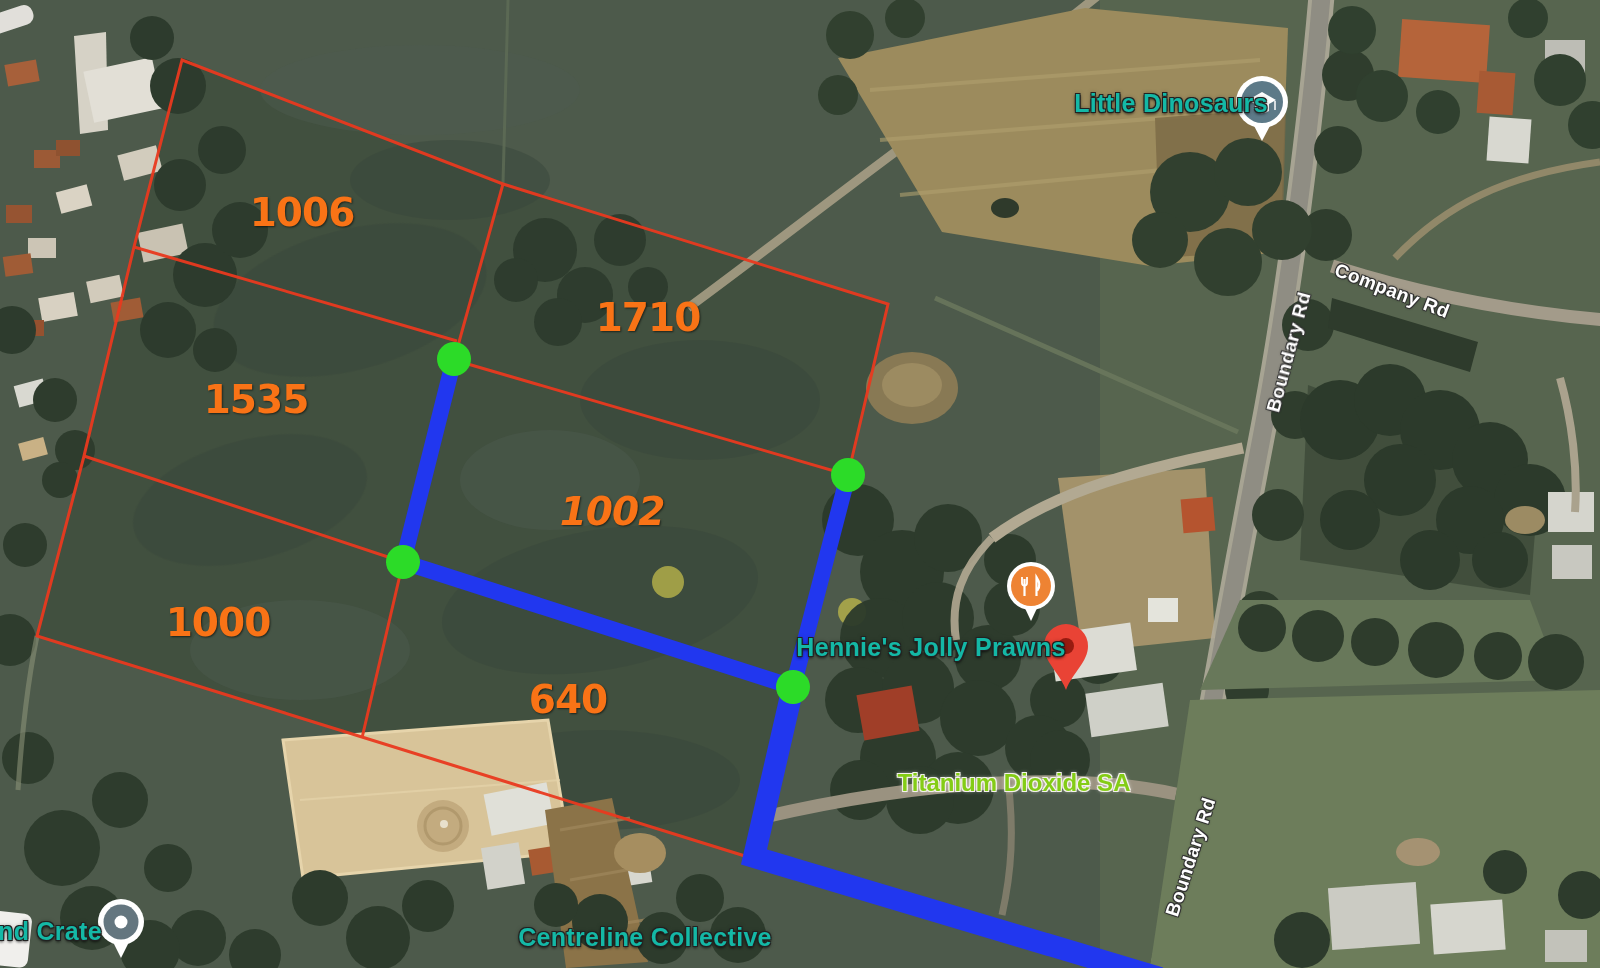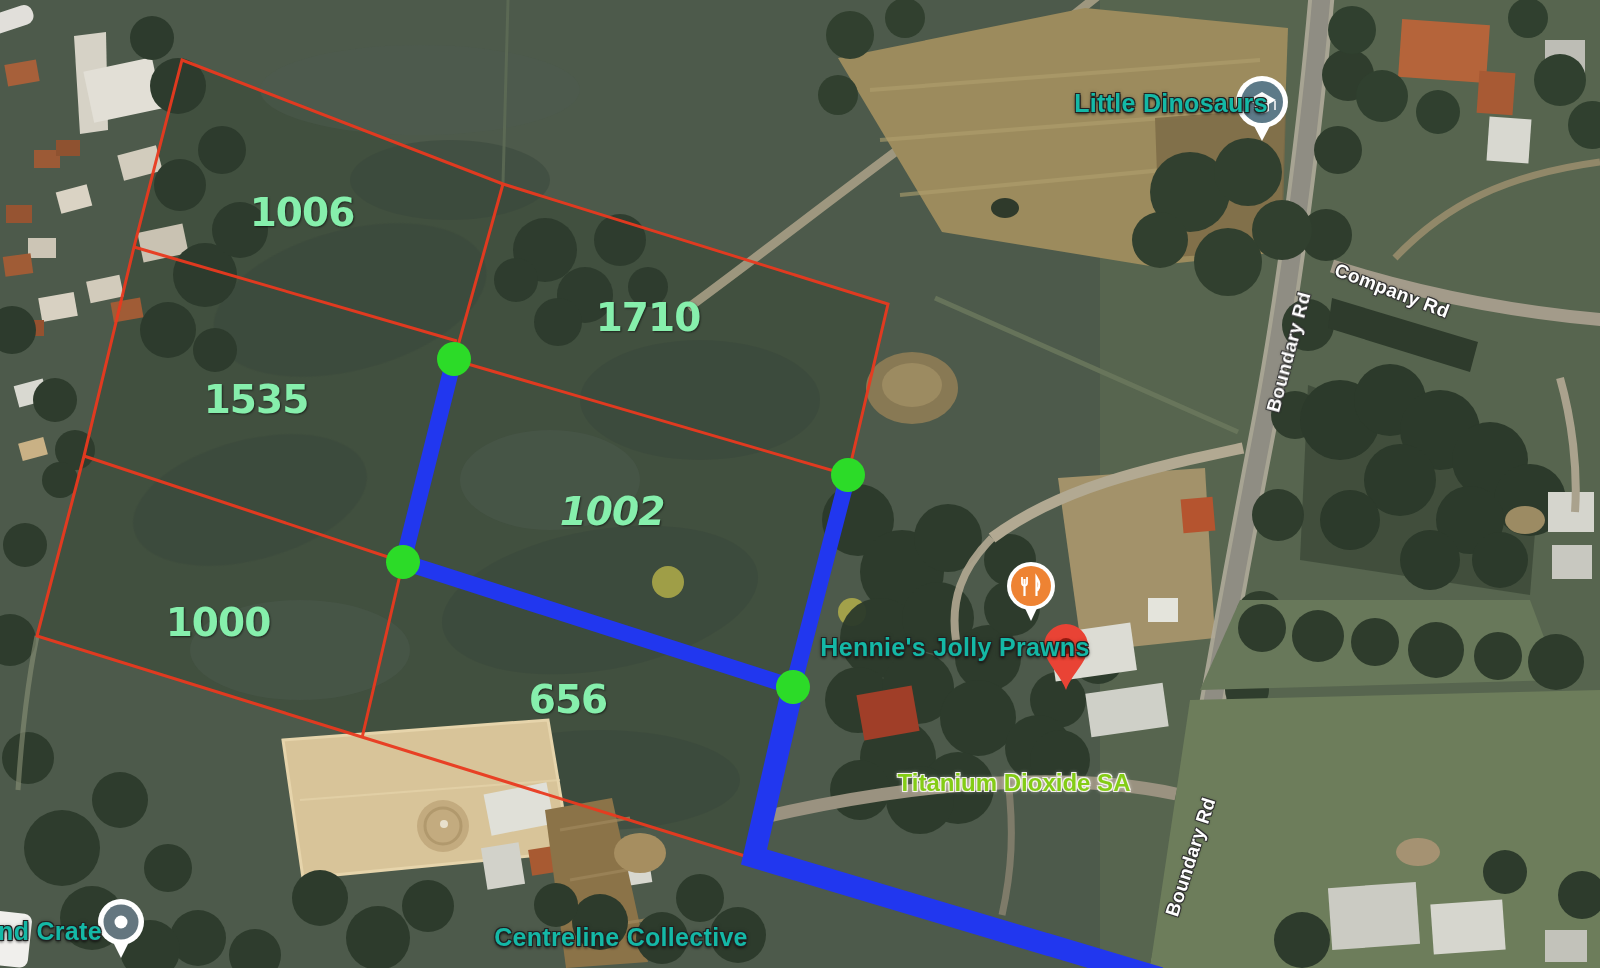--- a/index.html
+++ b/index.html
@@ -9,21 +9,21 @@
   .lbl{position:absolute;transform:translate(-50%,-50%);white-space:nowrap;pointer-events:auto;}
   .place-label{color:#14b8a6;font:bold 25px "Liberation Sans",sans-serif;letter-spacing:.3px;
     text-shadow:-1px -1px 0 #222,1px -1px 0 #222,-1px 1px 0 #222,1px 1px 0 #222,
                  0 2px 3px rgba(0,0,0,.65),0 0 4px rgba(0,0,0,.5);}
   .biz-label{color:#84cc16;font:bold 24px "Liberation Sans",sans-serif;
     text-shadow:-1px -1px 0 #f4f2ec,1px -1px 0 #f4f2ec,-1px 1px 0 #f4f2ec,1px 1px 0 #f4f2ec,
                  0 0 4px rgba(255,255,255,.85);}
   .road-label{color:#fff;font:bold 19px "Liberation Sans",sans-serif;letter-spacing:.4px;
     text-shadow:-1px -1px 0 #333,1px -1px 0 #333,-1px 1px 0 #333,1px 1px 0 #333,
                  0 0 3px rgba(0,0,0,.7);}
-  .parcel-num{color:#86efac;font:bold 39px "DejaVu Sans",sans-serif;letter-spacing:-1px;
+  .parcel-num{color:#f97316;font:bold 39px "DejaVu Sans",sans-serif;letter-spacing:-1px;
     text-shadow:1px 1px 2px rgba(0,0,0,.55);text-align:right;}
   .rot21{transform:translate(-50%,-50%) rotate(21deg);}
   .rotm75{transform:translate(-50%,-50%) rotate(-75deg);}
   .rotm72{transform:translate(-50%,-50%) rotate(-72deg);}
 </style>
 </head>
 <body>
 
 <div id="stage">
 
@@ -336,25 +336,25 @@
     <circle cx="121" cy="922" r="17.5" fill="#64767f"></circle>
     <circle cx="121" cy="922" r="6.5" fill="#fff"></circle>
   </g>
 </svg>
 
 <div class="lbl parcel-num" style="left:302px;top:212px;">1006</div>
 <div class="lbl parcel-num" style="left:648px;top:317px;">1710</div>
 <div class="lbl parcel-num" style="left:256px;top:399px;">1535</div>
 <div class="lbl parcel-num" style="left:612px;top:511px;font-style:italic;">1002</div>
 <div class="lbl parcel-num" style="left:218px;top:584px;margin-top:38px;">1000</div>
-<div class="lbl parcel-num" style="left:568px;top:699px;">656</div>
+<div class="lbl parcel-num" style="left:568px;top:699px;">640</div>
 
 <div class="lbl place-label" style="left:1171px;top:103px;">Little Dinosaurs</div>
-<div class="lbl place-label" style="left:931px;top:647px;margin-left:24px;">Hennie's Jolly Prawns</div>
+<div class="lbl place-label" style="left:931px;top:647px;">Hennie's Jolly Prawns</div>
 <div class="lbl biz-label" style="left:1014px;top:783px;">Titanium Dioxide SA</div>
-<div class="lbl place-label" style="left:621px;top:937px;">Centreline Collective</div>
+<div class="lbl place-label" style="left:645px;top:937px;">Centreline Collective</div>
 <div class="lbl place-label" style="left:50px;top:931px;">nd Crate</div>
 
 <div class="lbl road-label rot21" style="left:1392px;top:291px;">Company Rd</div>
 <div class="lbl road-label rotm75" style="left:1289px;top:352px;">Boundary Rd</div>
 <div class="lbl road-label rotm72" style="left:1191px;top:857px;">Boundary Rd</div>
 
 </div>
 
 </body></html>

